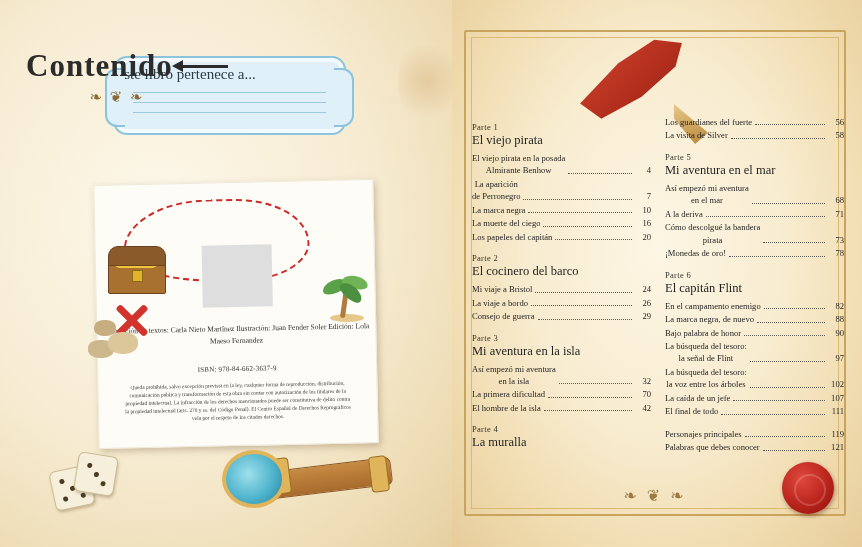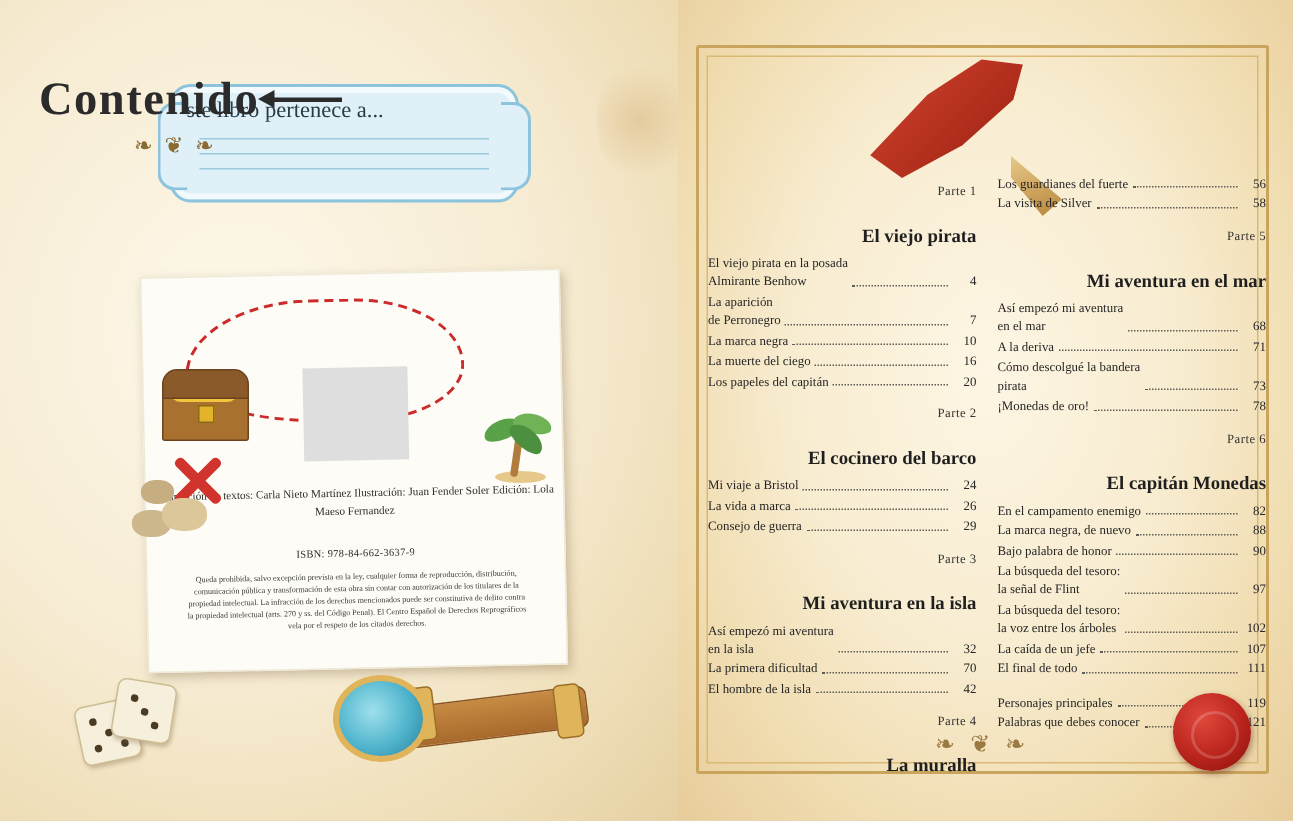--- a/index.html
+++ b/index.html
@@ -165,29 +165,29 @@
   .bottom-swirl{
     position:absolute;left:560px;top:486px;width:190px;height:20px;
     color:#9a7a42;font-size:16px;text-align:center;letter-spacing:3px;
   }
   
   .toc{
     position:absolute;left:472px;top:112px;width:372px;height:360px;
     display:flex;gap:14px;
   }
   .col{width:179px;}
-  .part-head{text-align:right;margin:10px 0 2px;}
+  .part-head{text-align:left;margin:10px 0 2px;}
   .part-label{font-size:8.5px;color:#33332f;letter-spacing:.3px;}
-  .part-title{font-size:12.5px;color:#1f1f1f;margin-top:18px;font-weight:bold;}
+  .part-title{font-size:12.5px;color:#1f1f1f;margin-top:1px;font-weight:normal;}
   .entries{margin-top:4px;}
   .entry{
     display:flex;align-items:flex-end;font-size:8.6px;color:#262626;line-height:1.45;
     margin-bottom:1px;
   }
-  .entry .txt{white-space:pre-line;}
+  .entry .txt{white-space:pre-line;text-align:center;}
   .entry .dots{
     flex:1;border-bottom:1px dotted #5d5d55;margin:0 3px 3px 3px;min-width:6px;
   }
   .entry .pg{width:16px;text-align:right;}
   .tail{margin-top:10px;}
   .tail .entry{font-size:8.6px;}
 </style>
 </head>
 <body>
 
@@ -325,21 +325,21 @@
           <div class="part-label">Parte 2</div>
           <div class="part-title">El cocinero del barco</div>
         </div>
         <div class="entries">
           <div class="entry">
             <span class="txt">Mi viaje a Bristol</span>
             <span class="dots"></span>
             <span class="pg">24</span>
           </div>
           <div class="entry">
-            <span class="txt">La vida a marca</span>
+            <span class="txt">La viaje a bordo</span>
             <span class="dots"></span>
             <span class="pg">26</span>
           </div>
           <div class="entry">
             <span class="txt">Consejo de guerra</span>
             <span class="dots"></span>
             <span class="pg">29</span>
           </div>
         </div>
         <div class="part-head">
@@ -405,21 +405,21 @@
             <span class="pg">73</span>
           </div>
           <div class="entry">
             <span class="txt">¡Monedas de oro!</span>
             <span class="dots"></span>
             <span class="pg">78</span>
           </div>
         </div>
         <div class="part-head">
           <div class="part-label">Parte 6</div>
-          <div class="part-title">El capitán Monedas</div>
+          <div class="part-title">El capitán Flint</div>
         </div>
         <div class="entries">
           <div class="entry">
             <span class="txt">En el campamento enemigo</span>
             <span class="dots"></span>
             <span class="pg">82</span>
           </div>
           <div class="entry">
             <span class="txt">La marca negra, de nuevo</span>
             <span class="dots"></span>

